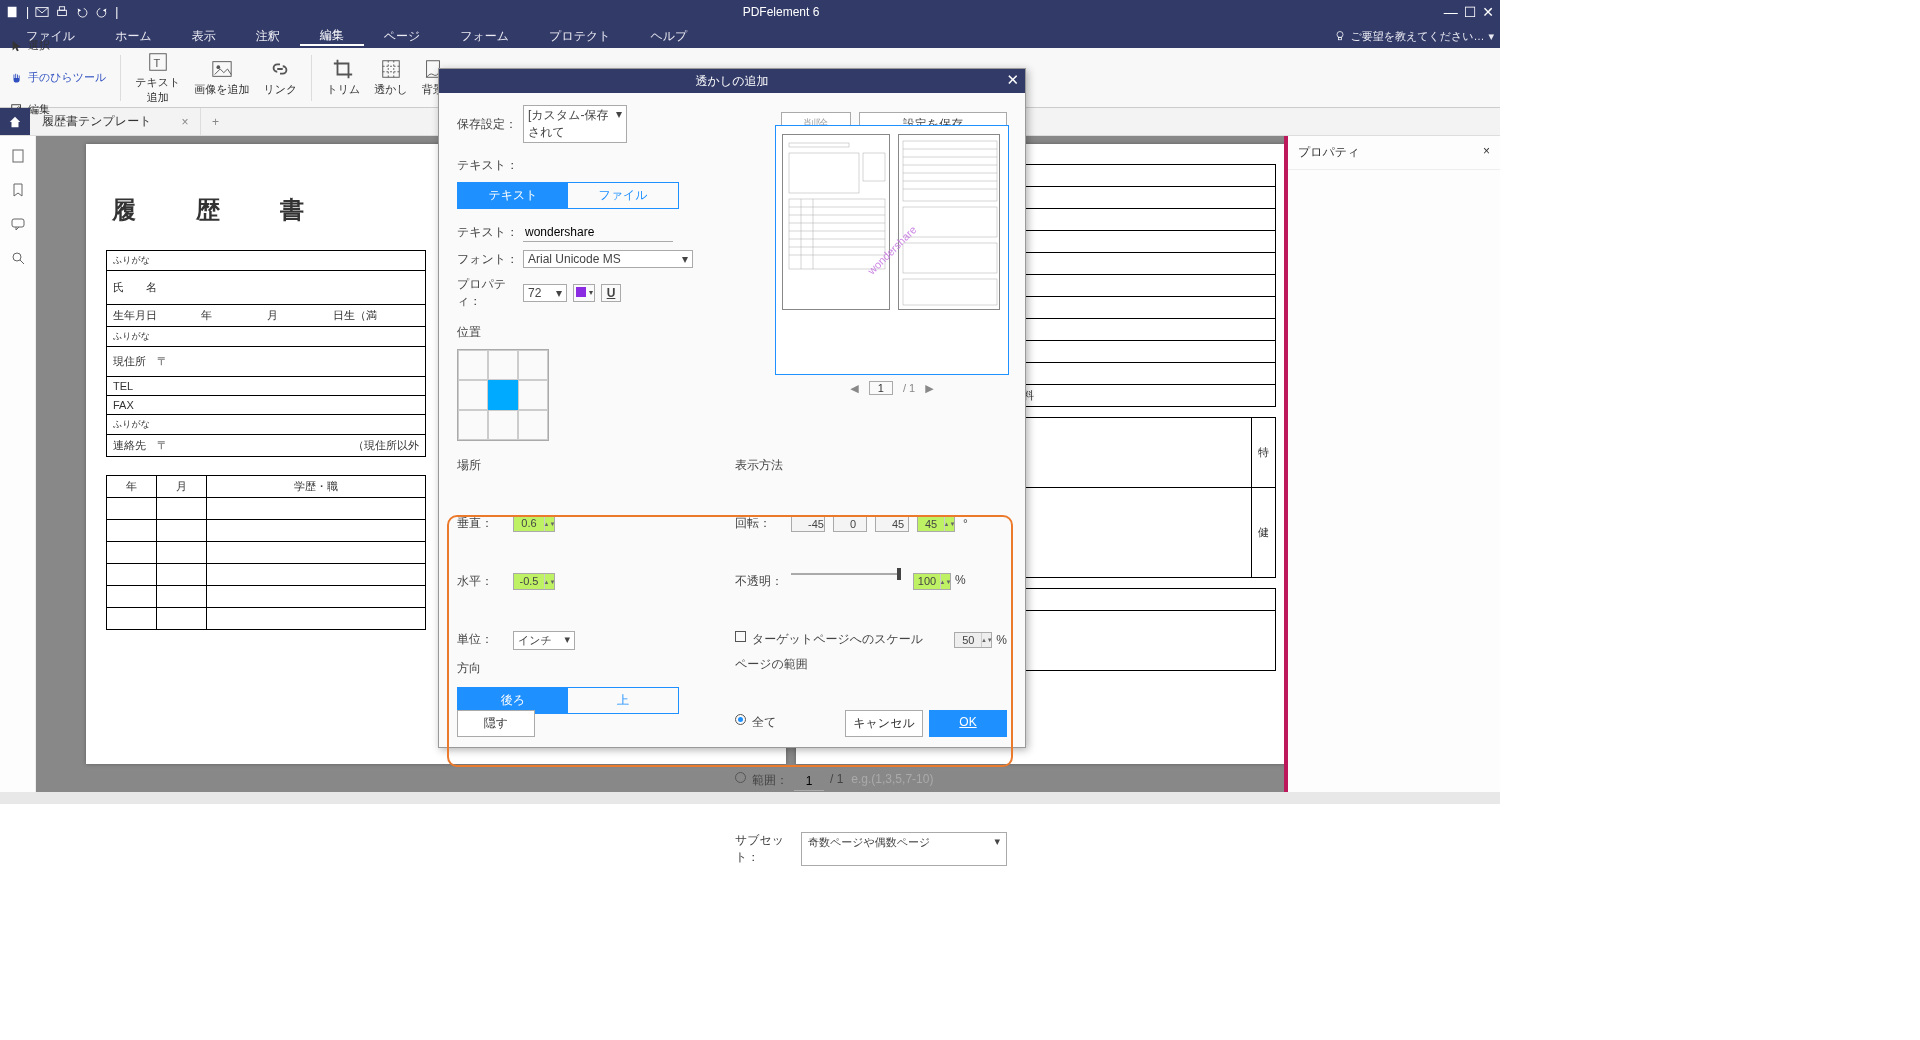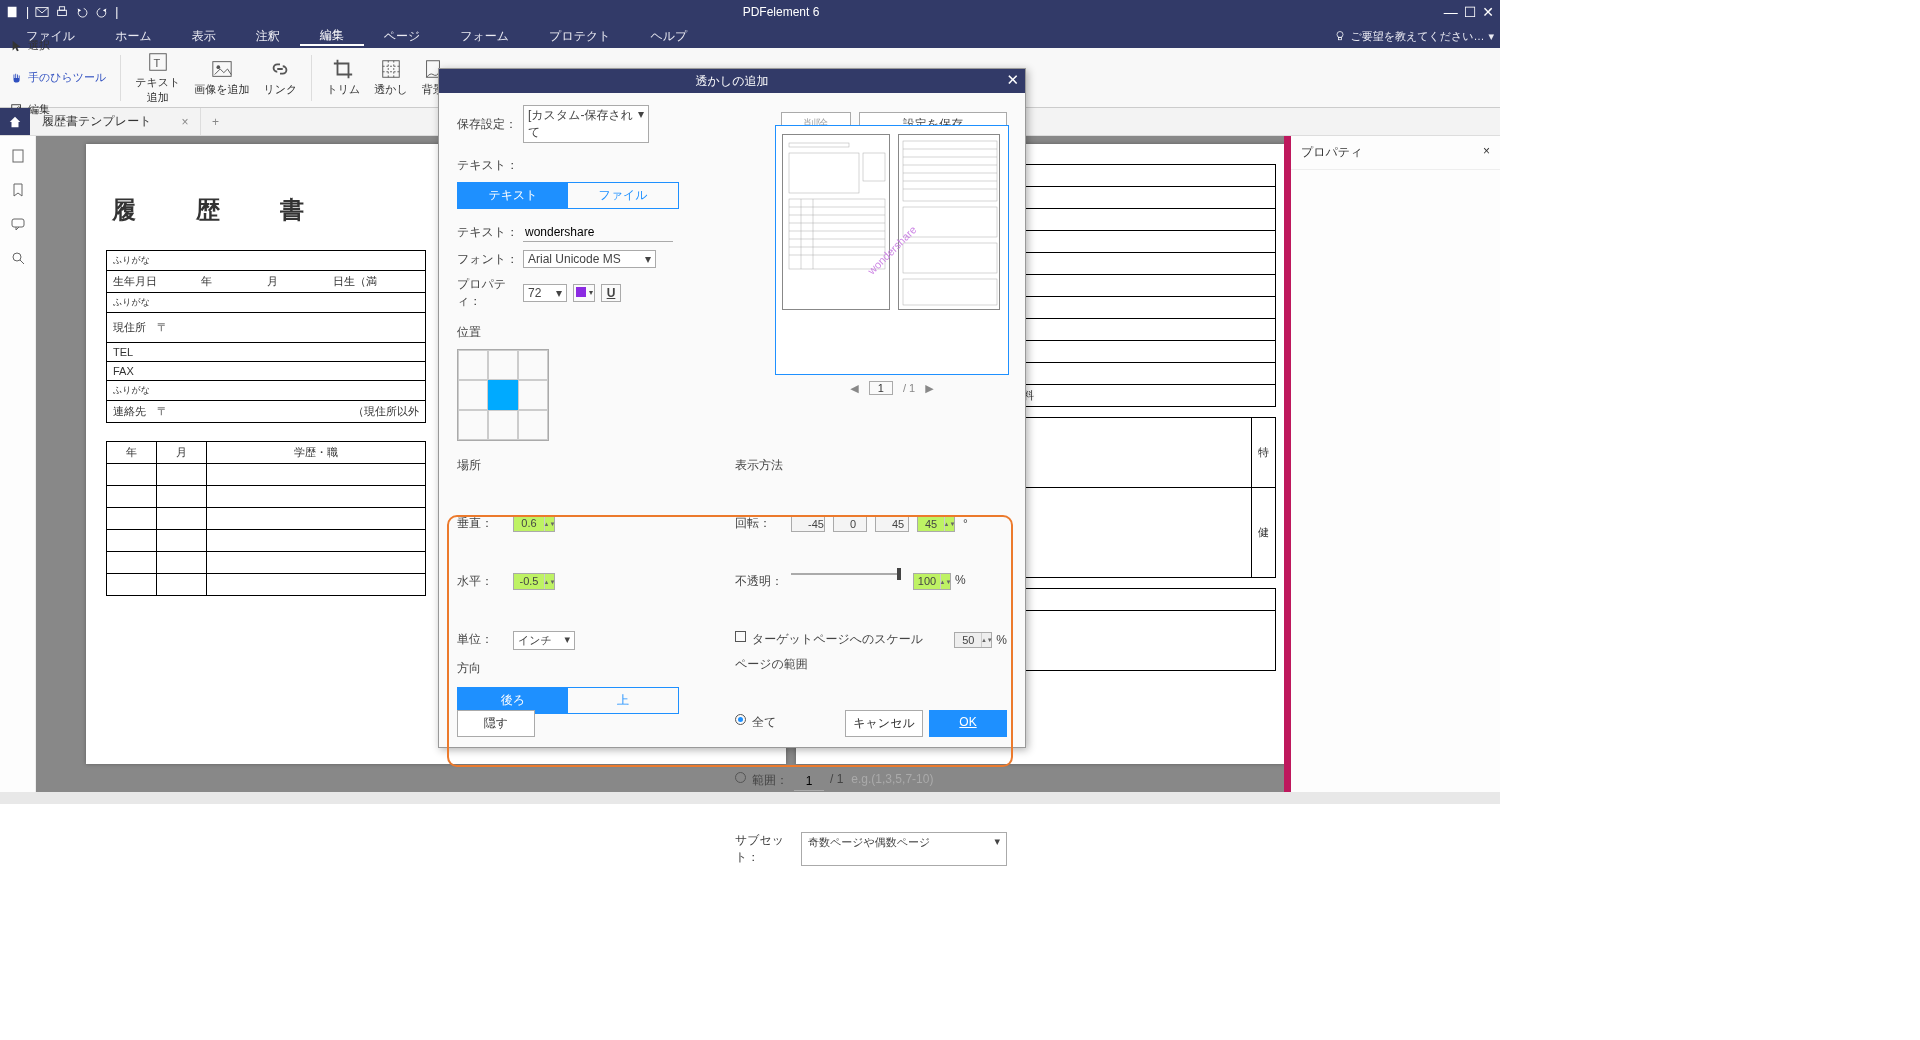--- a/index.html
+++ b/index.html
@@ -50,41 +50,41 @@
 .ft td { border: 1px solid #000; padding: 3px 6px; }
 .sm { font-size: 9px; color: #333; }
 
 .hist { border: 1px solid #000; width: 320px; border-collapse: collapse; font-size: 11px; margin-top: 18px; }
 .hist td { border: 1px solid #000; height: 22px; text-align: center; }
 .hist .w1 { width: 50px; } .hist .w2 { width: 50px; }
 
 .p2 table { border: 1px solid #000; border-collapse: collapse; width: 100%; font-size: 11px; }
 .p2 td { border: 1px solid #000; height: 22px; padding: 2px 6px; }
 
-.rightpanel { width: 216px; background: #fdfdfd; border-left: 7px solid #be185d; }
+.rightpanel { width: 216px; background: #fdfdfd; border-left: 4px solid #be185d; }
 .rightpanel-head { display: flex; justify-content: space-between; padding: 8px 10px; border-bottom: 1px solid #eee; font-size: 12px; }
 
 .statusbar { height: 12px; background: #e8e8e8; }
 
 
 .dlg { position: absolute; left: 438px; top: 68px; width: 588px; height: 680px; background: #fafafa; border: 1px solid #999; box-shadow: 2px 2px 8px rgba(0,0,0,0.3); z-index: 50; }
 .dlg-title { height: 24px; background: #323a68; color: #fff; display: flex; align-items: center; justify-content: center; position: relative; font-size: 12px; }
 .dlg-close { position: absolute; right: 6px; top: 2px; color: #fff; font-size: 15px; }
 .dlg-body { padding: 12px 18px; font-size: 12px; color: #444; }
 .row { display: flex; align-items: center; margin-bottom: 8px; }
 .lbl { width: 66px; }
 .sel { border: 1px solid #aaa; background: #fff; padding: 2px 4px; font-size: 12px; }
 .btn { border: 1px solid #aaa; background: #fff; padding: 3px 10px; font-size: 12px; }
 .btn.primary { background: #1e90ff; color: #fff; border-color: #1e90ff; text-decoration: underline; }
 .seg { display: flex; border: 1px solid #1e90ff; width: 222px; }
 .seg > div { flex: 1; text-align: center; padding: 4px 0; font-size: 12px; }
 .seg .on { background: #1e90ff; color: #fff; }
 .seg .off { color: #1e90ff; }
 .inp { border: none; border-bottom: 1px solid #aaa; background: transparent; padding: 2px 2px; width: 150px; font-size: 12px; }
-.sel2 { border: 1px solid #aaa; background: #fff; padding: 1px 4px; font-size: 12px; width: 133px; display: flex; justify-content: space-between; }
+.sel2 { border: 1px solid #aaa; background: #fff; padding: 1px 4px; font-size: 12px; width: 170px; display: flex; justify-content: space-between; }
 .minisel { border: 1px solid #aaa; background: #fff; padding: 1px 4px; font-size: 12px; width: 44px; display: flex; justify-content: space-between; }
 .swatch { width: 22px; height: 18px; border: 1px solid #aaa; display: inline-block; position: relative; }
 .swatch::after { content:""; position:absolute; left:2px; top:2px; width:10px; height:10px; background:#8b2be2; }
 .ubox { width: 20px; height: 18px; border: 1px solid #aaa; display: flex; align-items: center; justify-content: center; font-weight: bold; text-decoration: underline; }
 
 .posgrid { display: grid; grid-template-columns: repeat(3,30px); grid-template-rows: repeat(3,30px); border: 1px solid #aaa; width: 92px; }
 .posgrid div { border: 1px solid #ccc; }
 .posgrid .sel { background: #00aaff; border-color: #00aaff; }
 
 .preview { position: absolute; right: 16px; top: 56px; width: 234px; }
@@ -279,20 +279,23 @@
   <div class="docarea">
     <div class="page page1">
       <div class="p1-title">履　歴　書</div>
       <div class="p1-date">年</div>
       <table class="ft">
         <tbody>
             <tr>
               <td class="sm">ふりがな</td>
             </tr>
         <tr>
+              <td style="height:34px">氏　　名</td>
+            </tr>
+        <tr>
               <td><span>生年月日</span>　　　　<span>年　　　　　月　　　　　日生（満</span></td>
             </tr>
         <tr>
               <td class="sm">ふりがな</td>
             </tr>
         <tr>
               <td style="height:30px">現住所　〒</td>
             </tr>
         <tr>
               <td>TEL</td>
@@ -441,21 +444,21 @@
 <div class="statusbar"></div>
 
 <div class="dlg">
   <div class="dlg-title">
     <span>透かしの追加</span>
     <span class="dlg-close">✕</span>
   </div>
   <div class="dlg-body">
     <div class="row">
       <span class="lbl">保存設定：</span>
-      <span class="sel2" style="width:126px">
+      <span class="sel2" style="width:104px">
           <span>[カスタム-保存されて</span>
           <span>▾</span>
         </span>
       <div style="margin-left:auto;display:flex;gap:8px">
         <div class="btn" style="width:70px;text-align:center;color:#aaa">削除</div>
         <div class="btn" style="width:148px;text-align:center">設定を保存</div>
       </div>
     </div>
 
     <div style="margin-top:14px">テキスト：</div>

